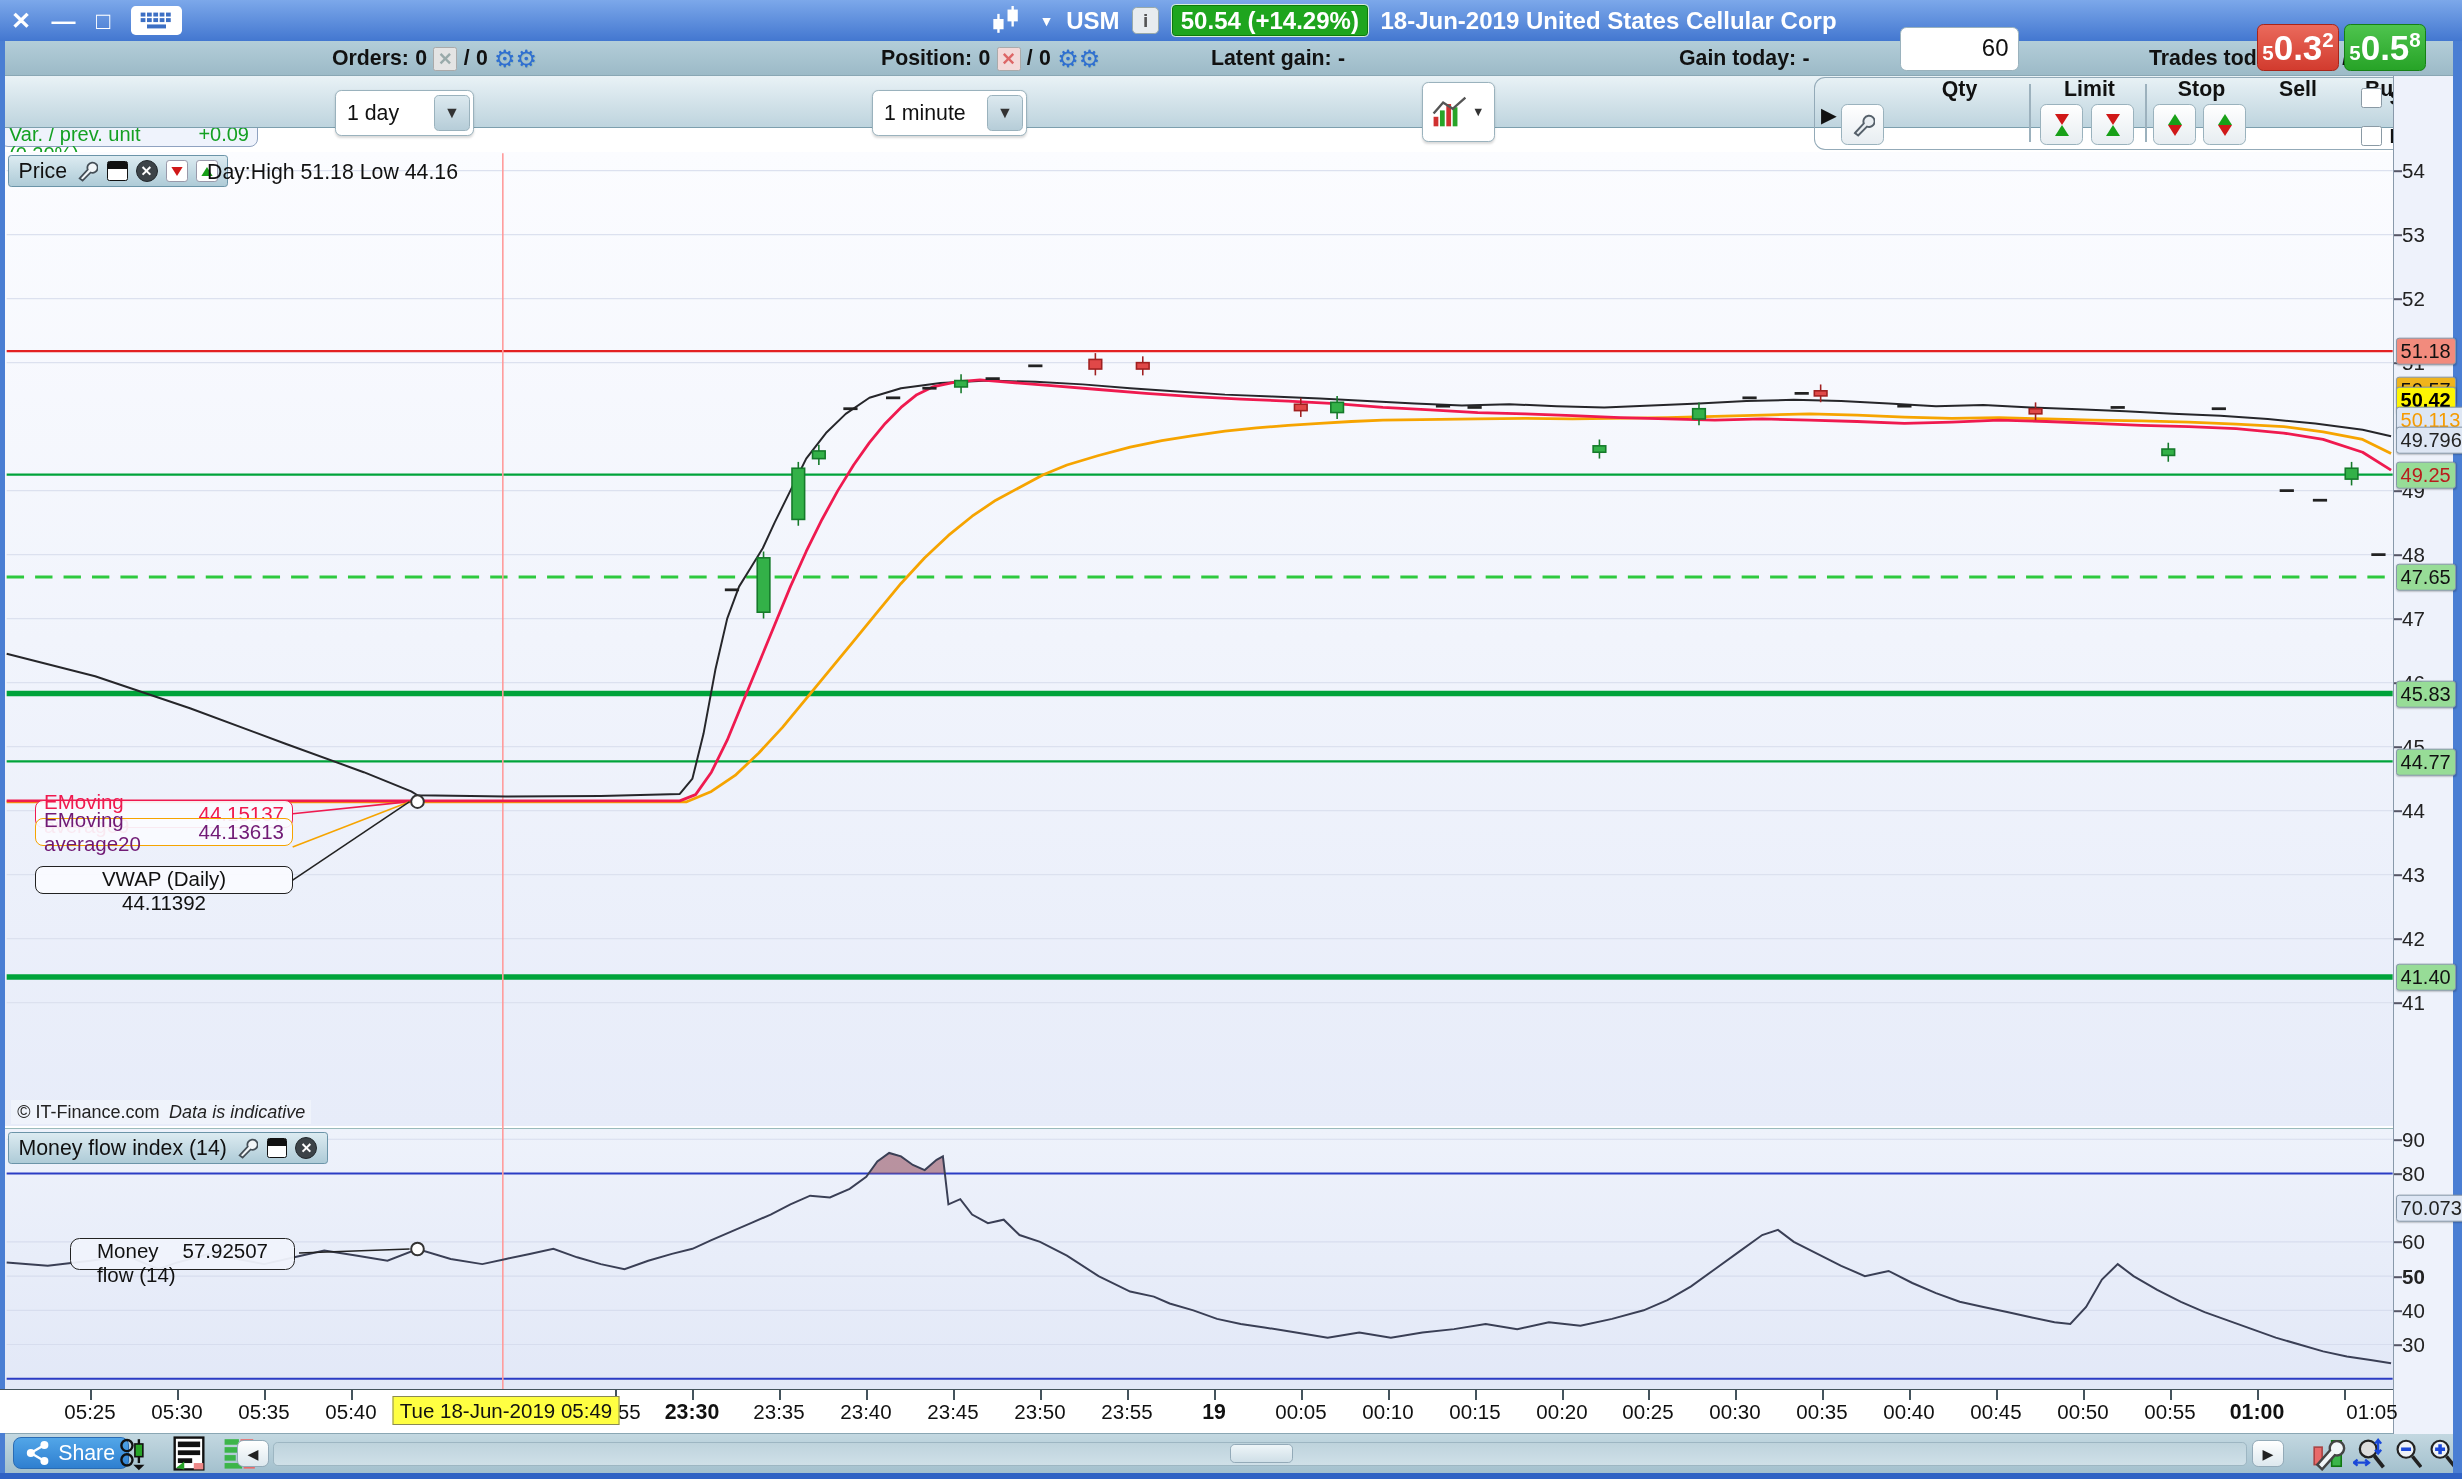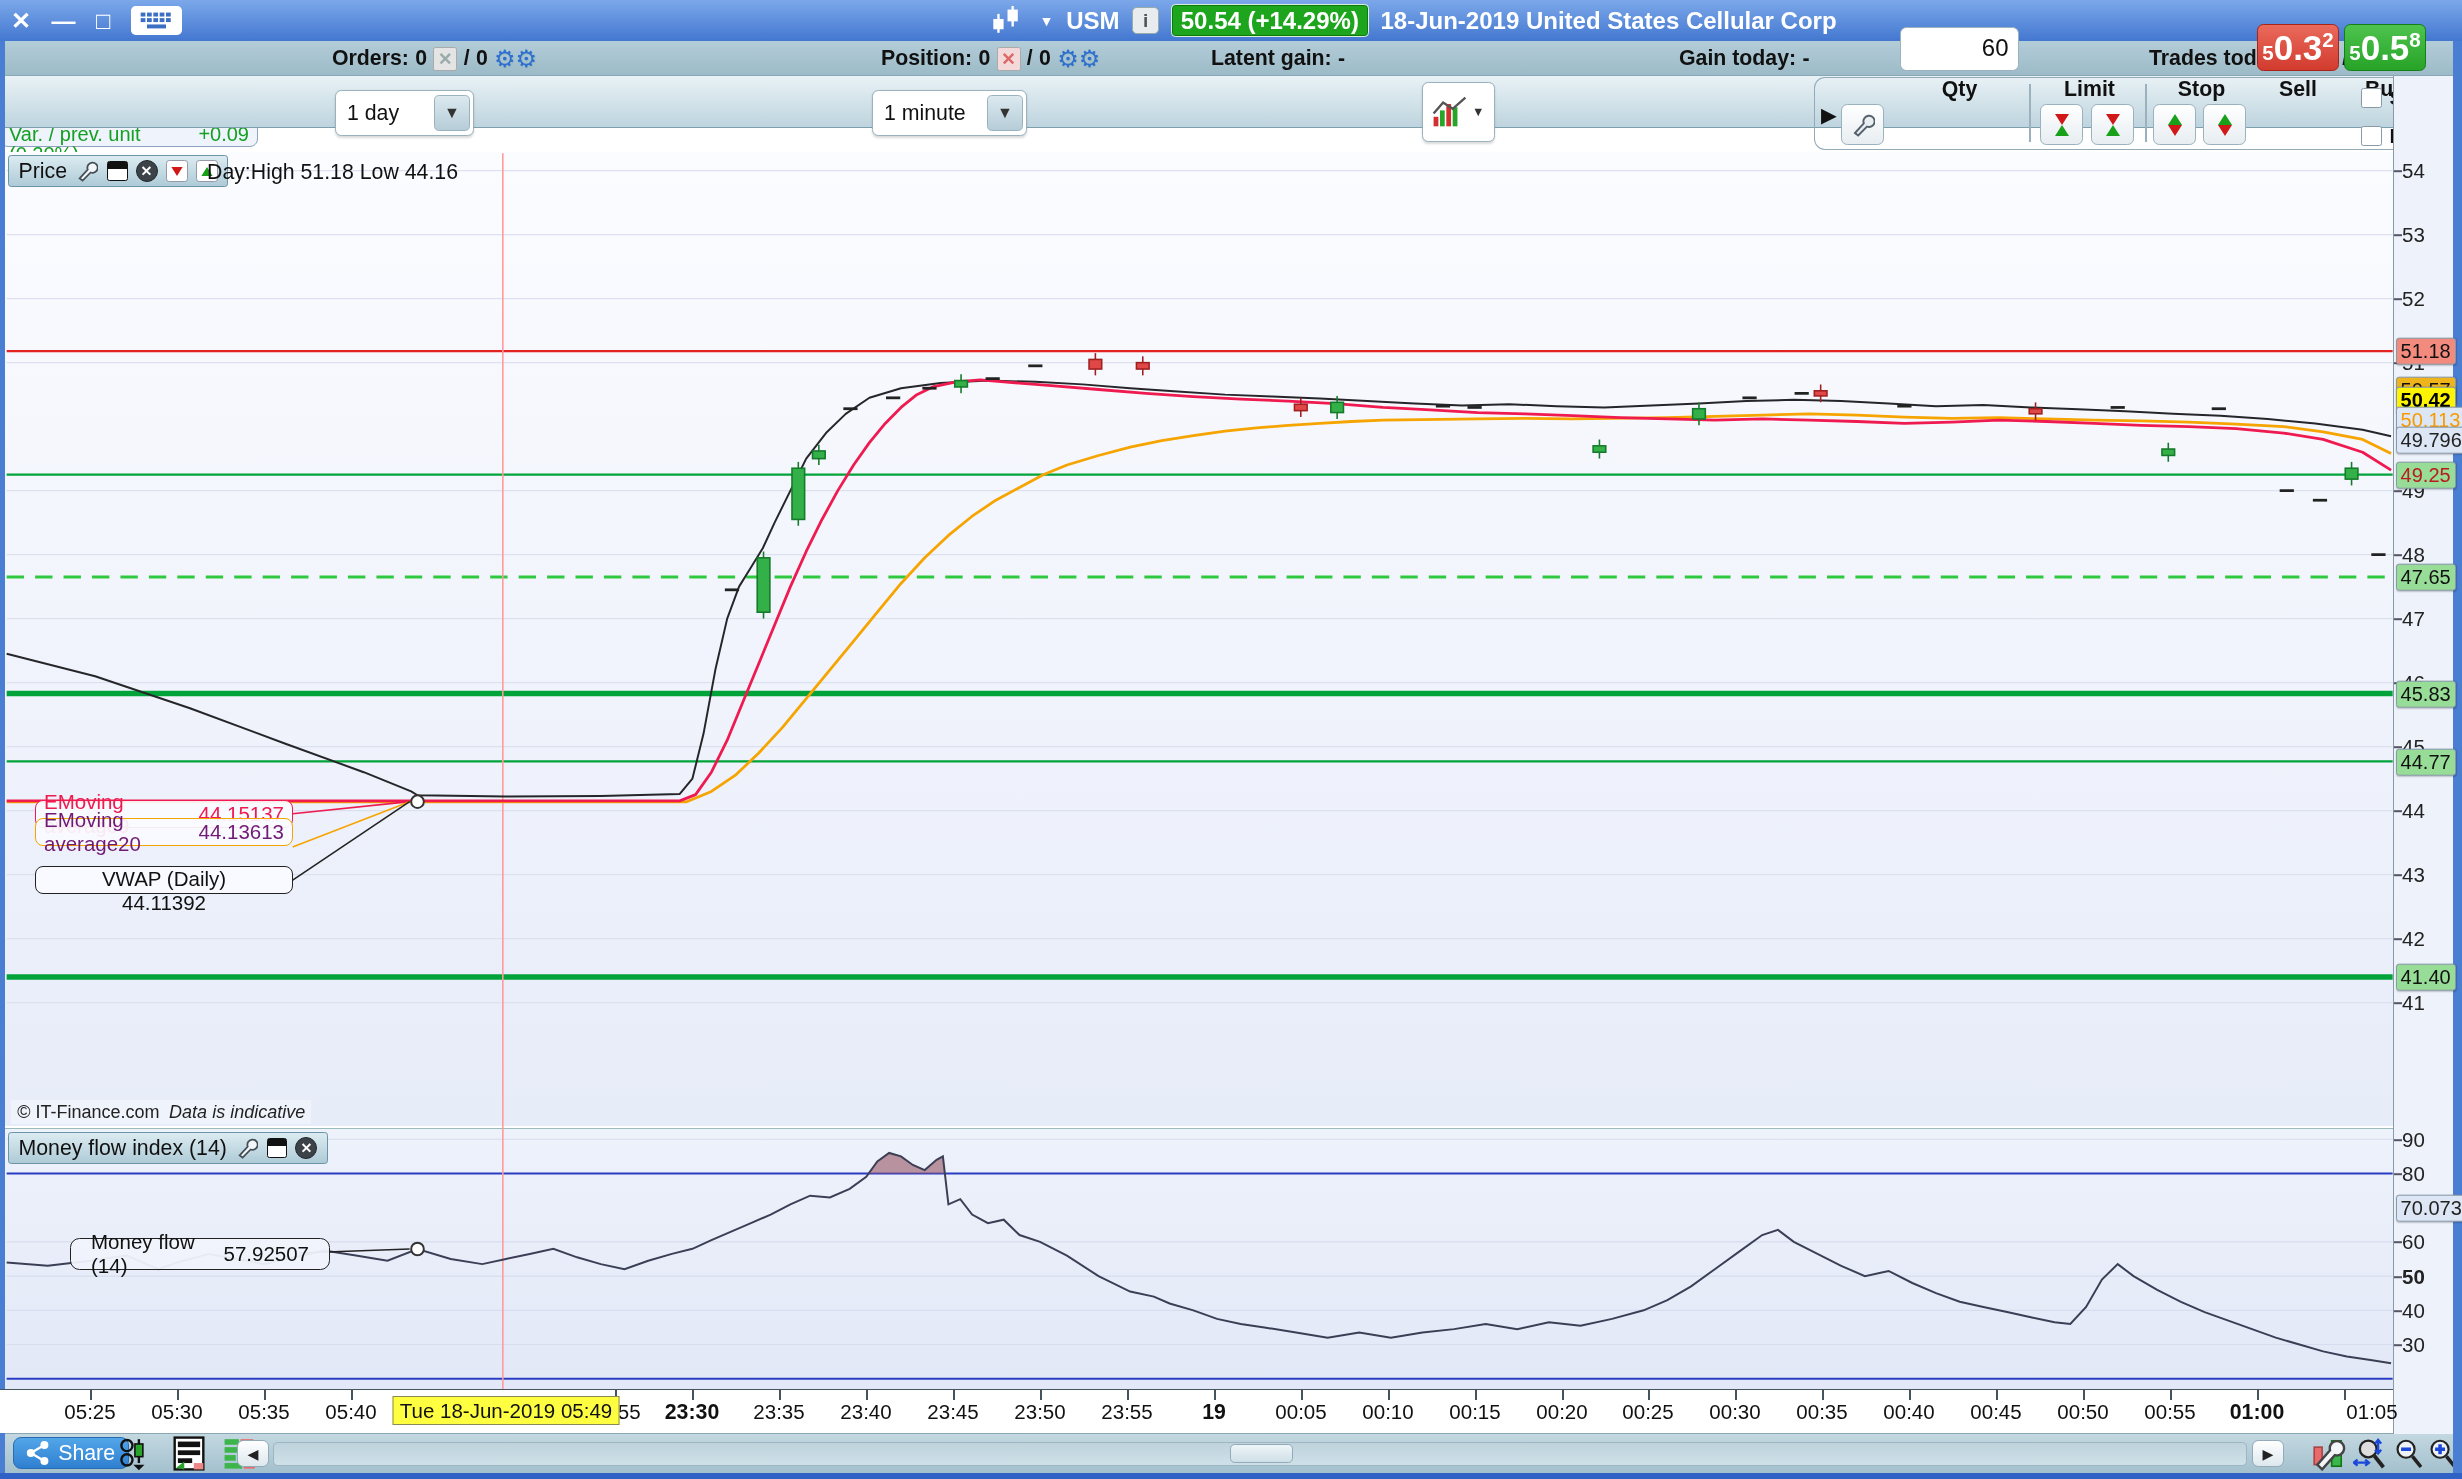--- a/index.html
+++ b/index.html
@@ -60,21 +60,21 @@
   .arr-btn{width:22px;height:22px;background:#fff;border:0.8px solid #99a;border-radius:3.2px;display:flex;align-items:center;justify-content:center;}
   #dayinfo{font-size:21.3px;color:#111;}
   
   #ohlc-box{left:35px;top:648px;width:258px;height:147px;background:rgba(238,242,252,.92);border:1.6px solid #8fa2c0;border-radius:8px;padding:3.2px 8px;z-index:5;}
   .ohlc-row{display:flex;justify-content:space-between;font-size:20px;color:#111;line-height:20px;}
   .ohlc-row.green{color:#14a022;}
   .ind-label{position:absolute;left:35px;width:258px;height:28.4px;background:rgba(250,251,255,.92);border-radius:8px;display:flex;justify-content:space-between;align-items:center;padding:0 8px;font-size:20.5px;z-index:5;}
   #ema9-label{top:800px;border:1.6px solid #ef1a4f;color:#ef1a4f;}
   #ema20-label{top:798px;border:1.6px solid #f6a400;color:#701a75;margin-top:20px;}
   #vwap-label{top:866px;border:1.6px solid #222;color:#111;flex-direction:column;}
-  #mfi-label{left:70px;top:1238px;width:260px;height:32px;background:rgba(240,243,252,.95);border:1.6px solid #222;border-radius:9.5px;display:flex;justify-content:space-between;align-items:center;padding:0 20px;font-size:20.5px;color:#111;z-index:5;position:absolute;}
+  #mfi-label{left:70px;top:1238px;width:225px;height:32px;background:rgba(240,243,252,.95);border:1.6px solid #222;border-radius:9.5px;display:flex;justify-content:space-between;padding:0 26px;font-size:20.5px;color:#111;z-index:5;position:absolute;}
   #copyright{left:11px;top:1100px;height:24px;background:rgba(240,244,252,.85);display:flex;align-items:center;gap:9.5px;font-size:18px;color:#222;padding:0 6.3px;z-index:5;}
   
   #yaxis{left:2393px;top:76px;width:60px;height:1358px;background:#eef2fb;border-left:1.6px solid #8899aa;z-index:4;}
   .ytick{position:absolute;left:8px;transform:translateY(-50%);font-size:20.5px;color:#222;}
   .ytick.b{font-weight:bold;}
   .ytickmark{position:absolute;left:0;width:8px;height:1.6px;background:#556;transform:translateY(-50%);}
   .badge{position:absolute;left:1.6px;transform:translateY(-50%);border:1.6px solid #8899aa;border-radius:3.2px;font-size:20px;padding:0.8px 4px;white-space:nowrap;z-index:6;box-shadow:0.8px 0.8px 1.6px rgba(0,0,0,.2);}
   
   #xaxis{left:0;top:1389px;width:2393px;height:44px;background:#fff;border-top:1.6px solid #44535c;z-index:4;}
   .xlab{position:absolute;top:9.5px;transform:translateX(-50%);font-size:20.5px;color:#111;}

